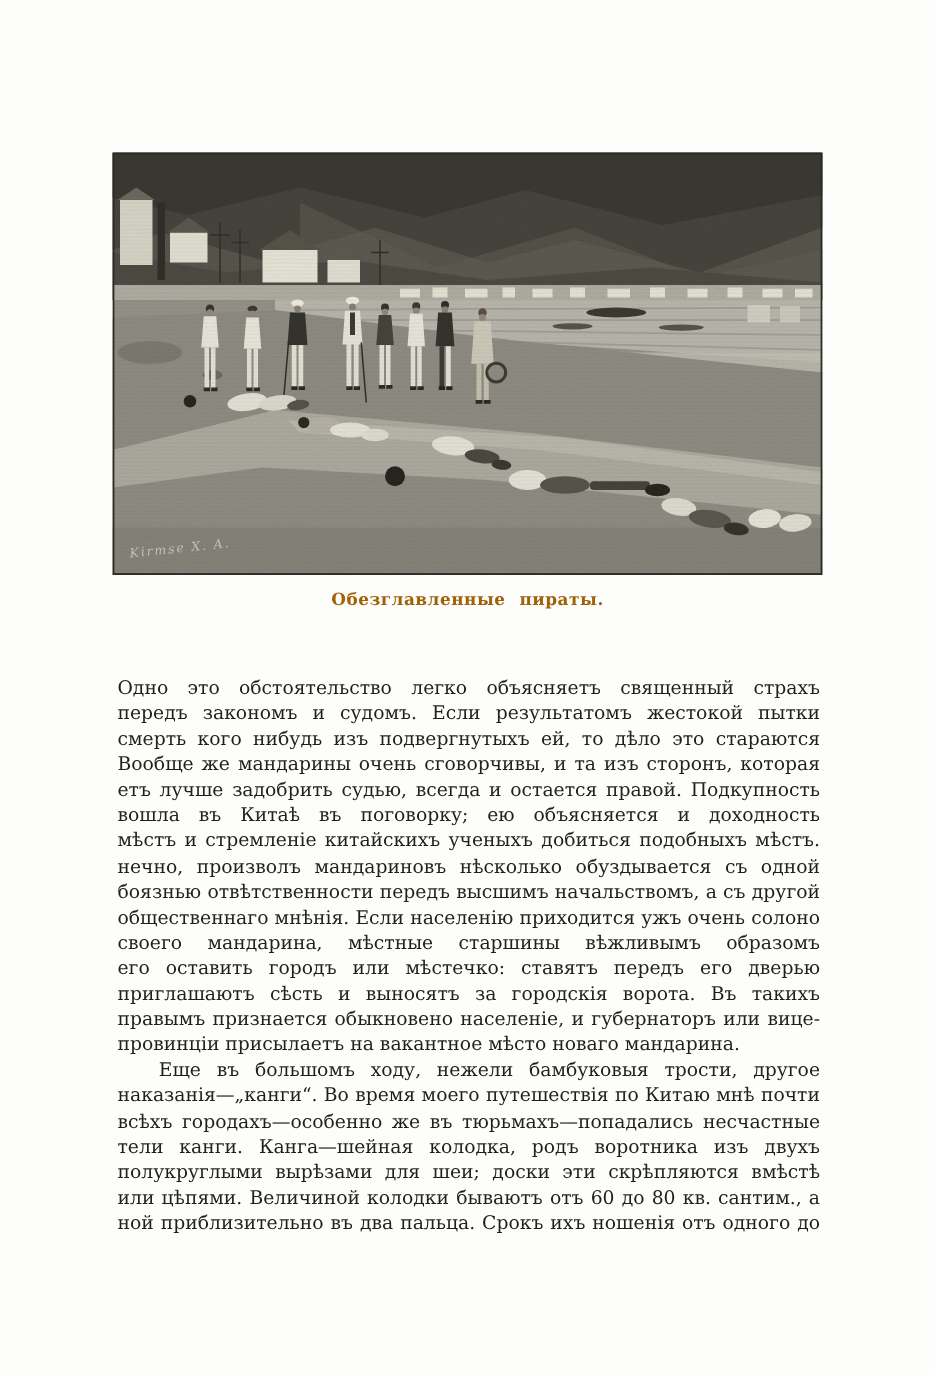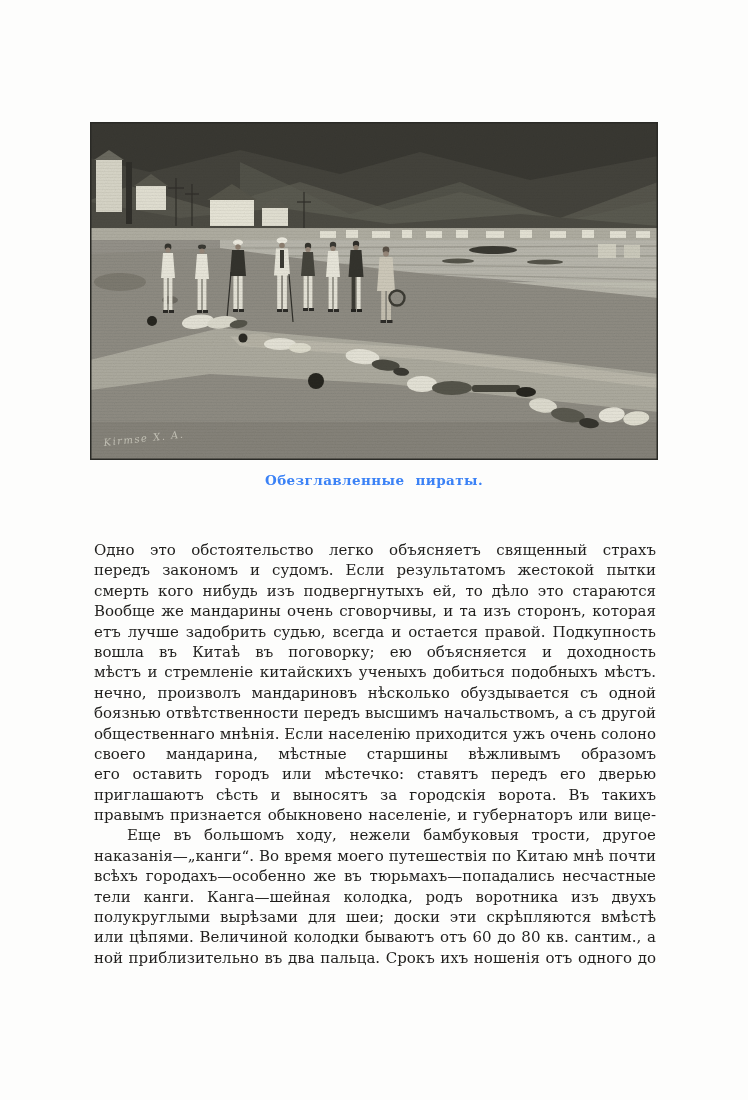--- a/index.html
+++ b/index.html
@@ -5,21 +5,21 @@
   html,body{margin:0;padding:0;background:#e8e8e6;}
   .page{
     position:relative;width:748px;height:1100px;margin:0 auto;
     background:#fdfdfc;overflow:hidden;
     font-family:"DejaVu Serif","Liberation Serif",serif;color:#1e1d1b;
   }
   .figure{position:absolute;left:90px;top:122px;width:568px;}
   .figure svg{display:block;}
   .caption{
     margin-top:12px;text-align:center;font-weight:bold;font-size:13.5px;
-    letter-spacing:.4px;word-spacing:6px;color:#3b82f6;
+    letter-spacing:.4px;word-spacing:6px;color:#a16207;
   }
   .text-block{
     position:absolute;left:94px;top:540px;width:562px;
     font-size:15px;color:#201f1d;
   }
   .para{margin:0;}
   .line{
     height:20.4px;line-height:20.4px;overflow:hidden;
     text-align:justify;text-align-last:justify;white-space:normal;
   }
@@ -257,20 +257,21 @@
         <div class="line">етъ лучше задобрить судью, всегда и остается правой. Подкупность судей</div>
         <div class="line">вошла въ Китаѣ въ поговорку; ею объясняется и доходность чиновничьихъ</div>
         <div class="line">мѣстъ и стремленіе китайскихъ ученыхъ добиться подобныхъ мѣстъ. Ко-</div>
         <div class="line">нечно, произволъ мандариновъ нѣсколько обуздывается съ одной стороны</div>
         <div class="line">боязнью отвѣтственности передъ высшимъ начальствомъ, а съ другой боязнью</div>
         <div class="line">общественнаго мнѣнія. Если населенію приходится ужъ очень солоно отъ</div>
         <div class="line">своего мандарина, мѣстные старшины вѣжливымъ образомъ приглашаютъ</div>
         <div class="line">его оставить городъ или мѣстечко: ставятъ передъ его дверью паланкинъ,</div>
         <div class="line">приглашаютъ сѣсть и выносятъ за городскія ворота. Въ такихъ случаяхъ</div>
         <div class="line">правымъ признается обыкновено населеніе, и губернаторъ или вице-король</div>
+        <div class="line last-left">провинціи присылаетъ на вакантное мѣсто новаго мандарина.</div>
       </div>
       <div class="para">
         <div class="line indent">Еще въ большомъ ходу, нежели бамбуковыя трости, другое орудіе</div>
         <div class="line">наказанія—„канги“. Во время моего путешествія по Китаю мнѣ почти во</div>
         <div class="line">всѣхъ городахъ—особенно же въ тюрьмахъ—попадались несчастные носи-</div>
         <div class="line">тели канги. Канга—шейная колодка, родъ воротника изъ двухъ досокъ съ</div>
         <div class="line">полукруглыми вырѣзами для шеи; доски эти скрѣпляются вмѣстѣ болтами</div>
         <div class="line">или цѣпями. Величиной колодки бываютъ отъ 60 до 80 кв. сантим., а толщи-</div>
         <div class="line">ной приблизительно въ два пальца. Срокъ ихъ ношенія отъ одного до трехъ</div>
       </div>

